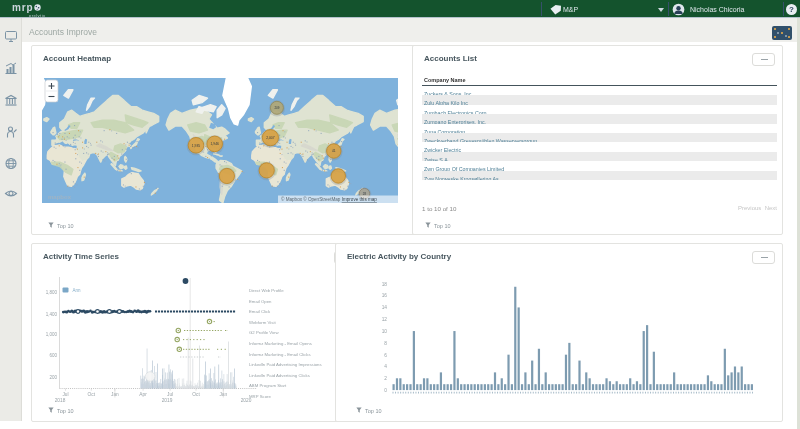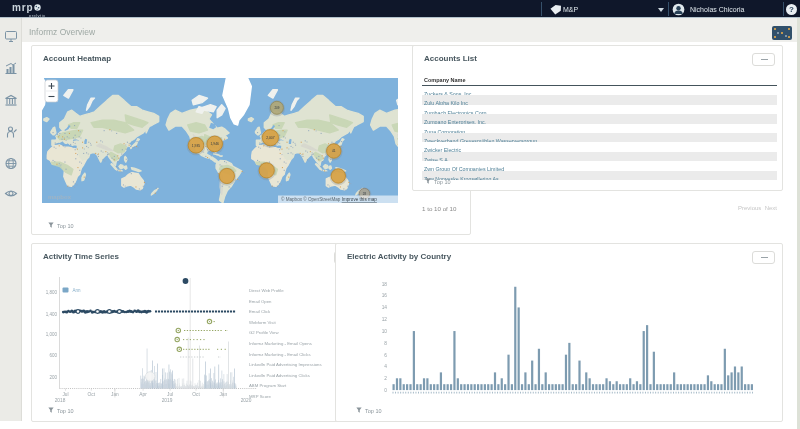--- a/index.html
+++ b/index.html
@@ -1,18 +1,18 @@
 <!DOCTYPE html>
 <html><head><meta charset="utf-8">
 <style>
 * { margin:0; padding:0; box-sizing:border-box; }
 html,body { width:800px; height:429px; overflow:hidden; font-family:"Liberation Sans", sans-serif; background:#ffffff; }
 .page { position:relative; width:800px; height:429px; background:#ffffff; }
 .dots { background-color:#efefec; background-image:radial-gradient(circle, #e2e2dc 0.5px, transparent 0.6px); background-size:4px 4px; }
-.navbar { position:absolute; left:0; top:0; width:800px; height:18px; background:#0f172a; border-bottom:1px solid #b3c2cc; z-index:5; }
+.navbar { position:absolute; left:0; top:0; width:800px; height:18px; background:#14532d; border-bottom:1px solid #b3c2cc; z-index:5; }
 .logo { position:absolute; left:12px; top:2px; color:#ccd6dd; font-size:10px; font-weight:bold; letter-spacing:0.8px; }
 .logodot { display:inline-block; margin-left:1px; }
 .prelytix { position:absolute; left:17px; top:11px; font-size:4.2px; font-weight:normal; color:#b9c4cc; letter-spacing:0.4px; }
 .nav-sep { position:absolute; top:2px; height:14px; width:0; border-left:1px solid #36506a; }
 .tagicon { position:absolute; left:549px; top:4px; }
 .navtxt { position:absolute; top:5.5px; font-size:7px; color:#dfe7ec; }
 .caret { position:absolute; left:658px; top:8px; width:0; height:0; border-left:3px solid transparent; border-right:3px solid transparent; border-top:4px solid #cdd7de; }
 .usericon { position:absolute; left:672px; top:3px; }
 .helpcirc { position:absolute; left:786px; top:4px; width:11px; height:11px; border-radius:50%; background:#e9eef2; color:#263f58; font-size:8px; font-weight:bold; text-align:center; line-height:11px; }
 .topstrip { position:absolute; left:0; top:18px; width:800px; height:24px; }
@@ -69,21 +69,21 @@
       <svg class="sbic" style="top:139px" width="14" height="13" viewBox="0 0 14 13">
         <circle cx="7" cy="6.5" r="5" fill="none" stroke="#7b93a5" stroke-width="1.1"></circle>
         <ellipse cx="7" cy="6.5" rx="2.3" ry="5" fill="none" stroke="#7b93a5" stroke-width="0.9"></ellipse>
         <path d="M2 6.5 h10 M3 3.8 h8 M3 9.2 h8" stroke="#7b93a5" stroke-width="0.9"></path>
       </svg>
       <svg class="sbic" style="top:169px" width="14" height="13" viewBox="0 0 14 13">
         <path d="M1.5 6.5 Q7 1.5 12.5 6.5 Q7 11.5 1.5 6.5 Z" fill="none" stroke="#7b93a5" stroke-width="1.1"></path>
         <circle cx="7" cy="6.5" r="2" fill="none" stroke="#7b93a5" stroke-width="1.1"></circle>
       </svg>
     </div>
-  <div class="crumb">Informz Overview</div>
+  <div class="crumb">Accounts Improve</div>
   <div class="gridicon">
       <i style="left:2px;top:2px"></i>
       <i style="left:16px;top:2px"></i>
       <i style="left:2px;top:10px"></i>
       <i style="left:16px;top:10px"></i>
       <i style="left:9px;top:6px"></i>
       <i style="left:5px;top:6px;background:#8fa3b3"></i>
       <i style="left:13px;top:9px;background:#8fa3b3"></i>
     </div>
   <div class="rightstrip"></div>
@@ -578,21 +578,21 @@
           <rect x="3" y="2" width="13" height="22" rx="2.5" fill="#ffffff" stroke="#c9ccd0" stroke-width="0.7"></rect>
           <path d="M9.5 5 v6 M6.5 8 h6" stroke="#3c4852" stroke-width="1.1"></path>
           <path d="M6.5 18.5 h6" stroke="#3c4852" stroke-width="1.1"></path>
           <path d="M4 13 h11" stroke="#e3e5e8" stroke-width="0.7"></path>
         </g>
       </svg>
 <div class="topten" style="left:16px;bottom:5px"><svg width="6" height="6" viewBox="0 0 8 8">
           <path d="M0.5 0.5 h7 L5 4 v3.5 l-2-1.2 V4 Z" fill="#8a949a"></path>
         </svg><span>Top 10</span></div>
 </div>
-  <div class="card" style="left:412px;top:45px;width:371px;height:146px">
+  <div class="card" style="left:412px;top:45px;width:371px;height:190px">
   <div class="ctitle">Accounts List</div>
   <div class="collapse" style="right:7px">
         <span></span>
       </div>
 
 <div class="thead">Company Name</div>
 <div class="thrule"></div>
 <div class="tbody">
         <div class="trow" style="background:#ffffff"><span>Zuckers &amp; Sons, Inc.</span></div>
         <div class="trow" style="background:#ebebeb"><span>Zulu Alpha Kilo Inc</span></div>

